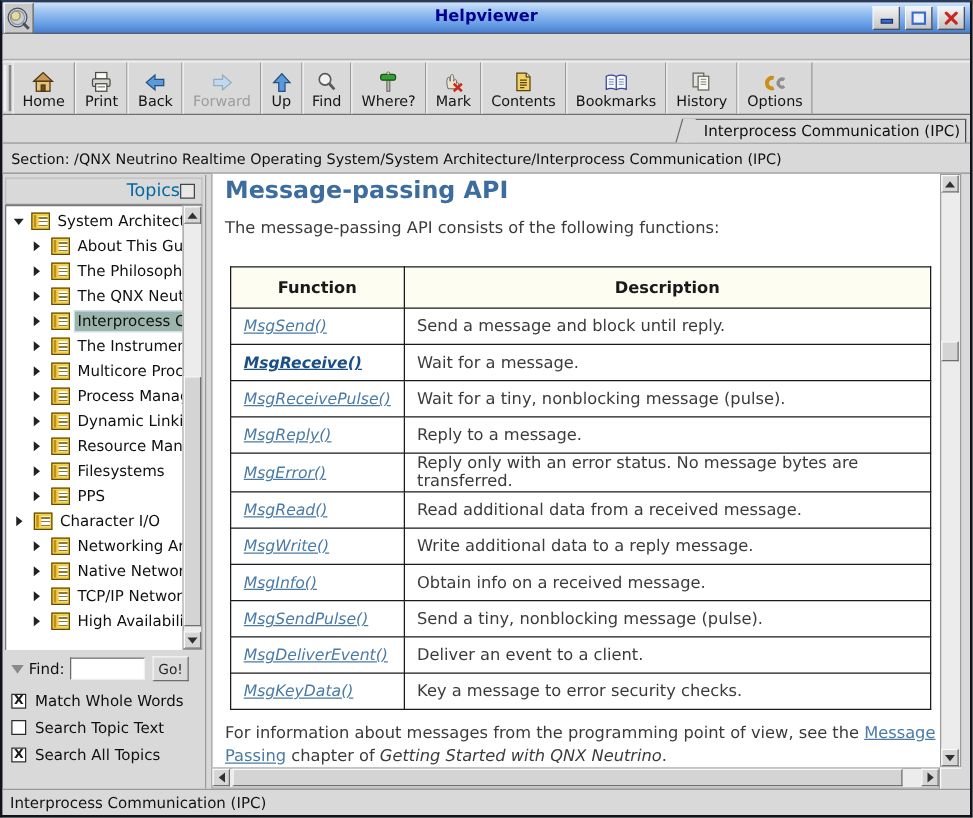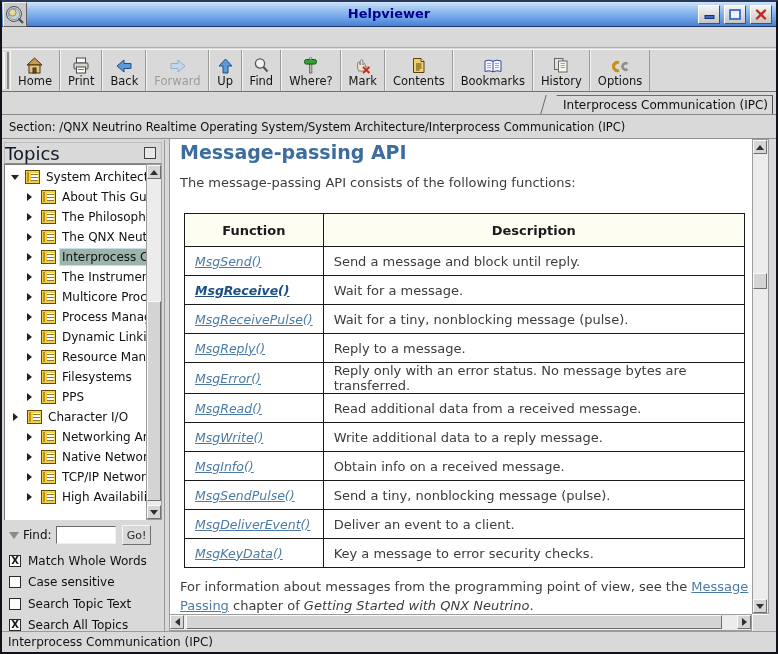--- a/index.html
+++ b/index.html
@@ -46,21 +46,21 @@
     background:#d9d9d9;border-left:1px solid #6a6a6a;transform:skewX(-16deg);}
   #sectionbar{position:absolute;left:0;top:113px;right:0;height:24px;background:#d9d9d9;
     border-bottom:1px solid #8f8f8f;display:flex;align-items:center;padding-left:7px;
     font-size:11.5px;color:#101010;white-space:nowrap;}
 
   
   #left-panel{position:absolute;left:1px;top:138px;width:162px;height:491px;background:#d9d9d9;
     border-right:1px solid #9a9a9a;}
   #topics-header{position:absolute;left:1px;top:2px;right:2px;height:22px;background:#d9d9d9;
     border:1px solid #bdbdbd;border-bottom-color:#8d8d8d;display:flex;align-items:center;}
-  #topics-title{flex:1;text-align:left;font-size:18px;color:#0f172a;}
+  #topics-title{flex:1;text-align:right;font-size:14px;color:#0369a1;}
   #topics-detach{width:12px;height:12px;border:1px solid #444;margin-right:5px;background:#e8e8e8;}
   #tree-box{position:absolute;left:1px;top:24px;right:2px;height:356px;background:#fff;
     border-top:1px solid #7a7a7a;border-left:1px solid #7a7a7a;overflow:hidden;}
   #tree{position:absolute;left:0;top:2px;right:16px;bottom:0;overflow:hidden;}
   .tree-row{height:20px;display:flex;align-items:center;white-space:nowrap;overflow:hidden;padding-left:6px;}
   .tw{width:12px;flex:0 0 12px;display:flex;align-items:center;}
   .arrow{width:0;height:0;border-top:4px solid transparent;border-bottom:4px solid transparent;border-left:5px solid #222;}
   .tree-row.expanded .arrow{border-left:4px solid transparent;border-right:4px solid transparent;border-top:5px solid #222;border-bottom:none;}
   .book-icon{flex:0 0 15px;width:15px;height:14px;margin:0 4px 0 2px;position:relative;
     background:#f4cf4a;border:1px solid #5f4a06;}
@@ -441,24 +441,20 @@
     </div>
 
     <div id="check-list">
 
     <div class="check-row checked">
           <span class="cb"></span>
           <span class="check-label">Match Whole Words</span>
         </div>
         <div class="check-row">
           <span class="cb"></span>
-          <span class="check-label">Case sensitive</span>
-        </div>
-        <div class="check-row">
-          <span class="cb"></span>
           <span class="check-label">Search Topic Text</span>
         </div>
         <div class="check-row checked">
           <span class="cb"></span>
           <span class="check-label">Search All Topics</span>
         </div>
       </div>
   </div>
 
   <div id="content">

